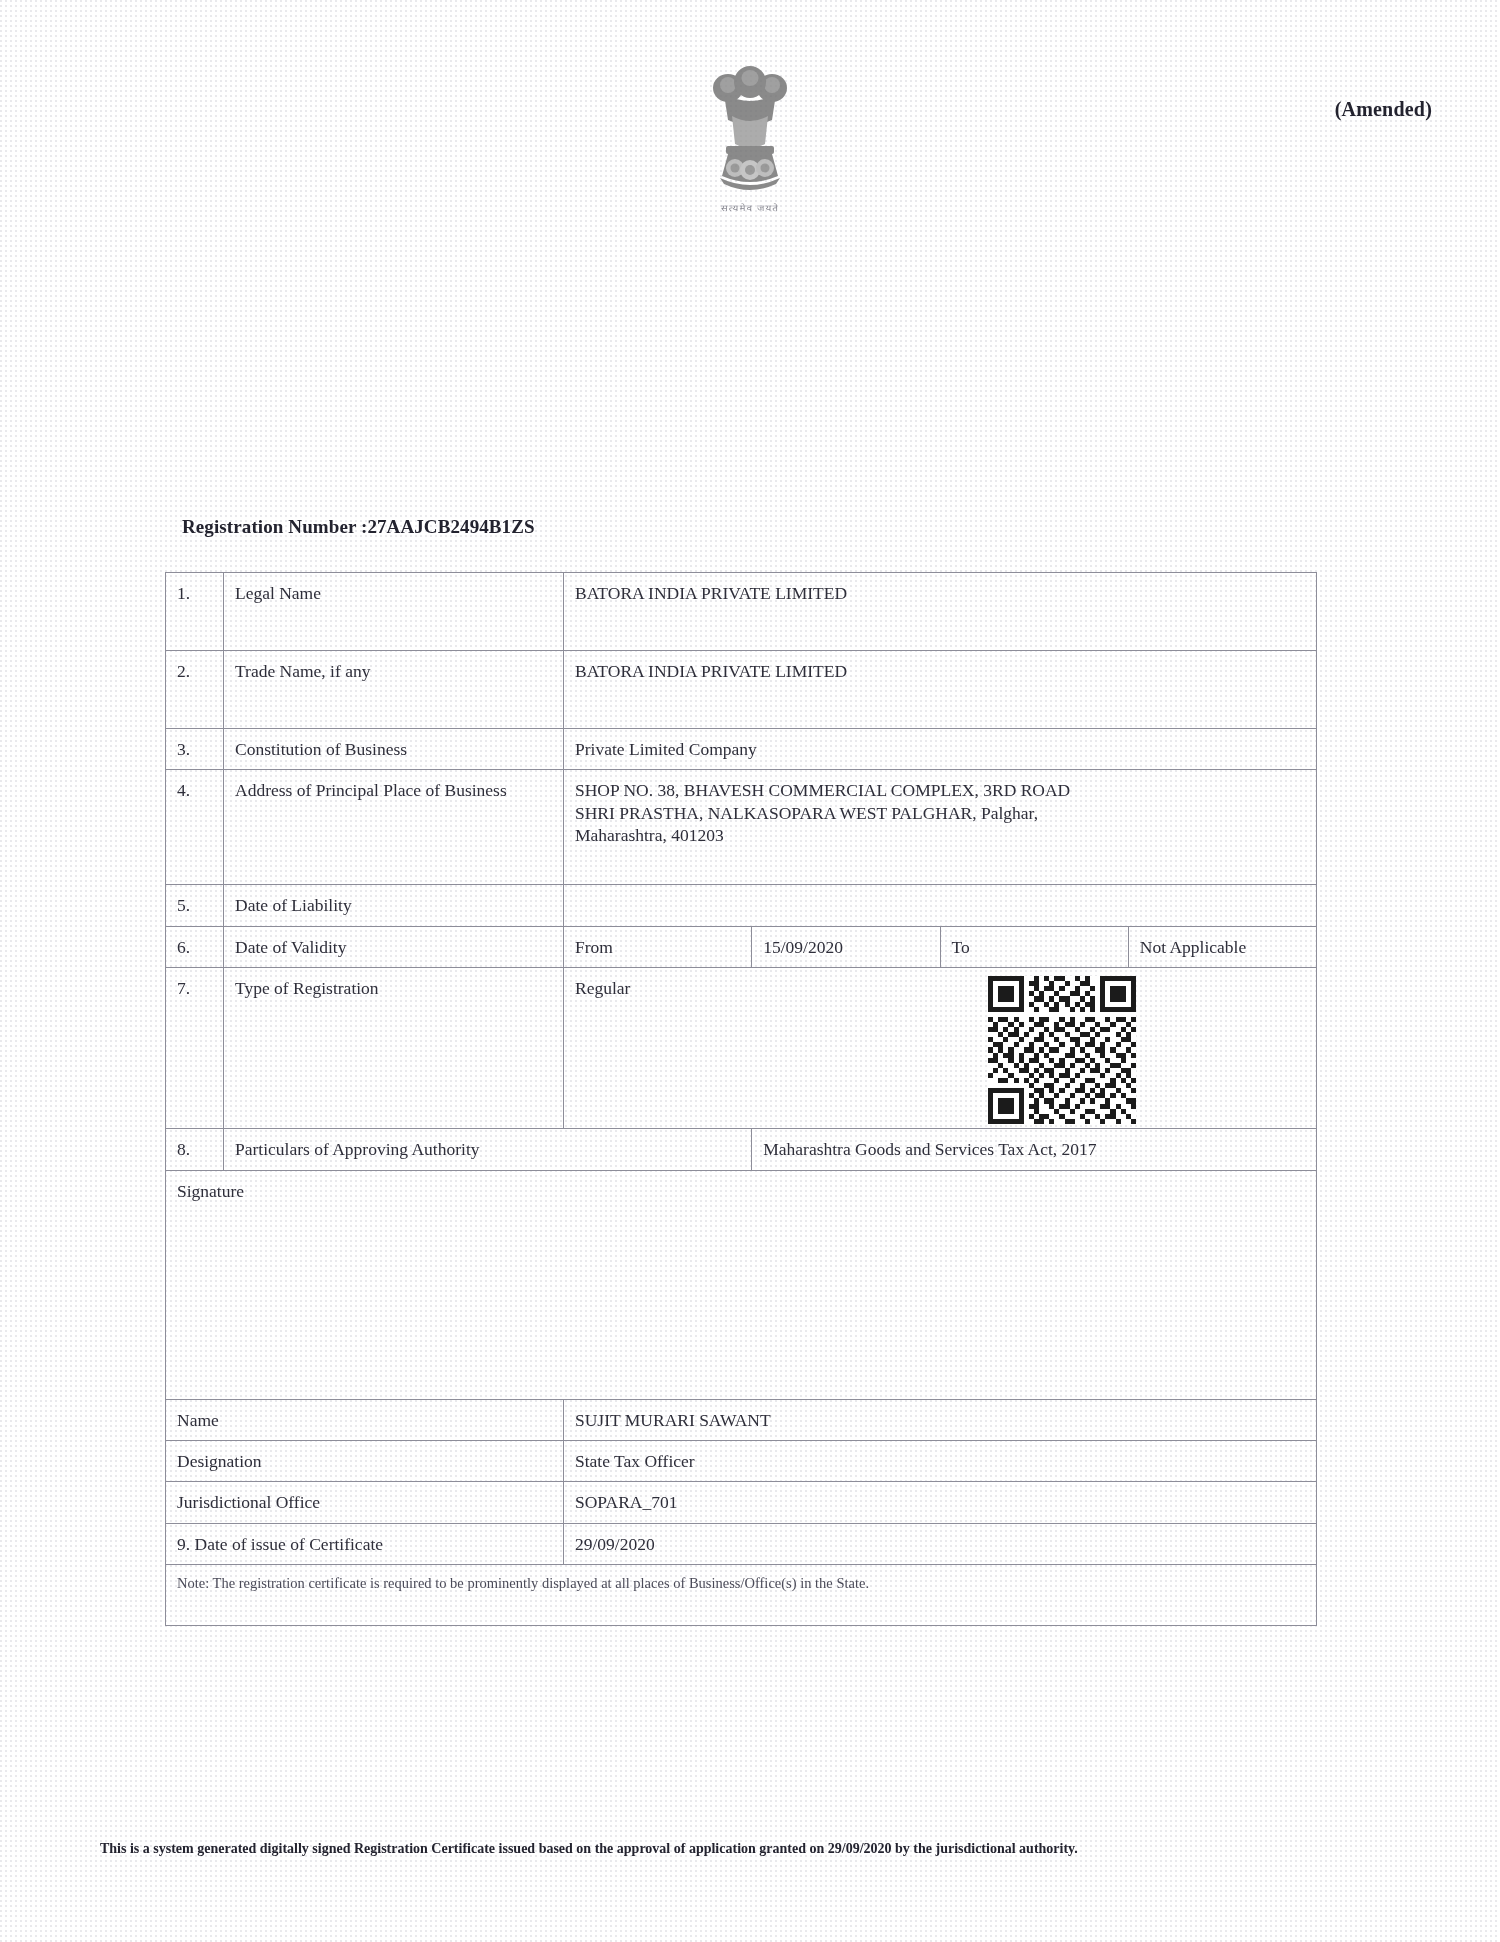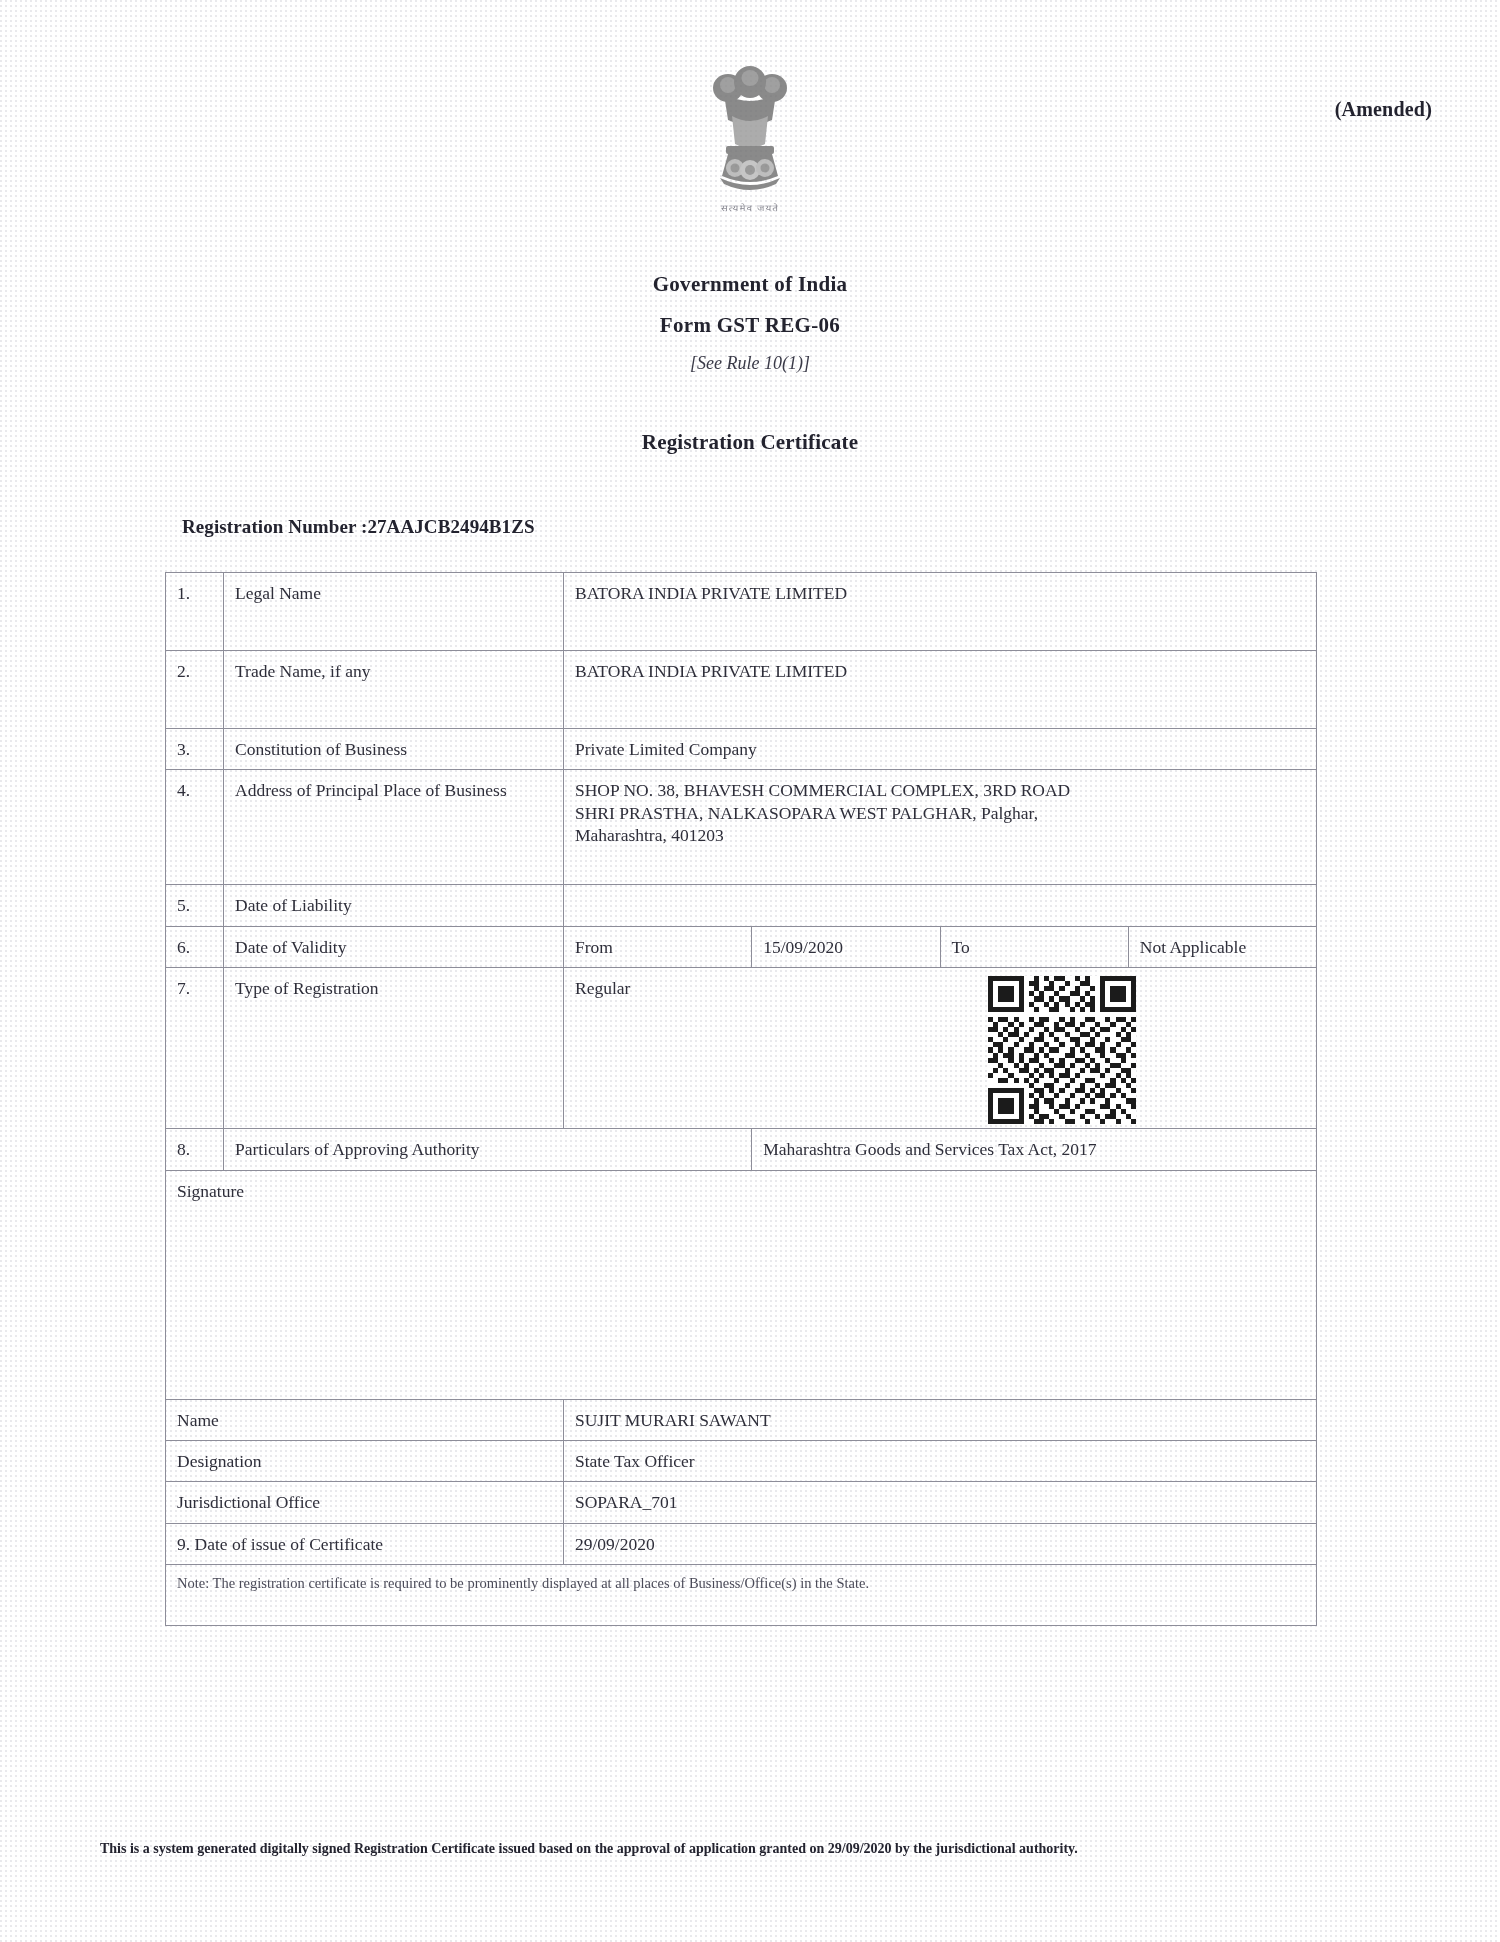--- a/index.html
+++ b/index.html
@@ -226,26 +226,20 @@
           <circle cx="33" cy="110" r="4.5" fill="#83838c"></circle>
           <circle cx="48" cy="112" r="5" fill="#83838c"></circle>
           <circle cx="63" cy="110" r="4.5" fill="#83838c"></circle>
           <path d="M18 120 Q48 134 78 120 L74 126 Q48 138 22 126 Z"></path>
         </g>
       </svg>
     </div>
     <div class="emblem-motto">सत्यमेव जयते</div>
   </div>
 
-  <div class="titles">
-    <div class="t-gov">Government of India</div>
-    <div class="t-form">Form GST REG-06</div>
-    <div class="t-rule">[See Rule 10(1)]</div>
-    <div class="t-cert">Registration Certificate</div>
-  </div>
 
   <div class="regnum">
     <span>Registration Number :</span><span class="val">27AAJCB2494B1ZS</span>
   </div>
 
   <div class="tablewrap">
     <table class="gst">
       <colgroup>
         <col class="c-sn">
           <col class="c-label">

